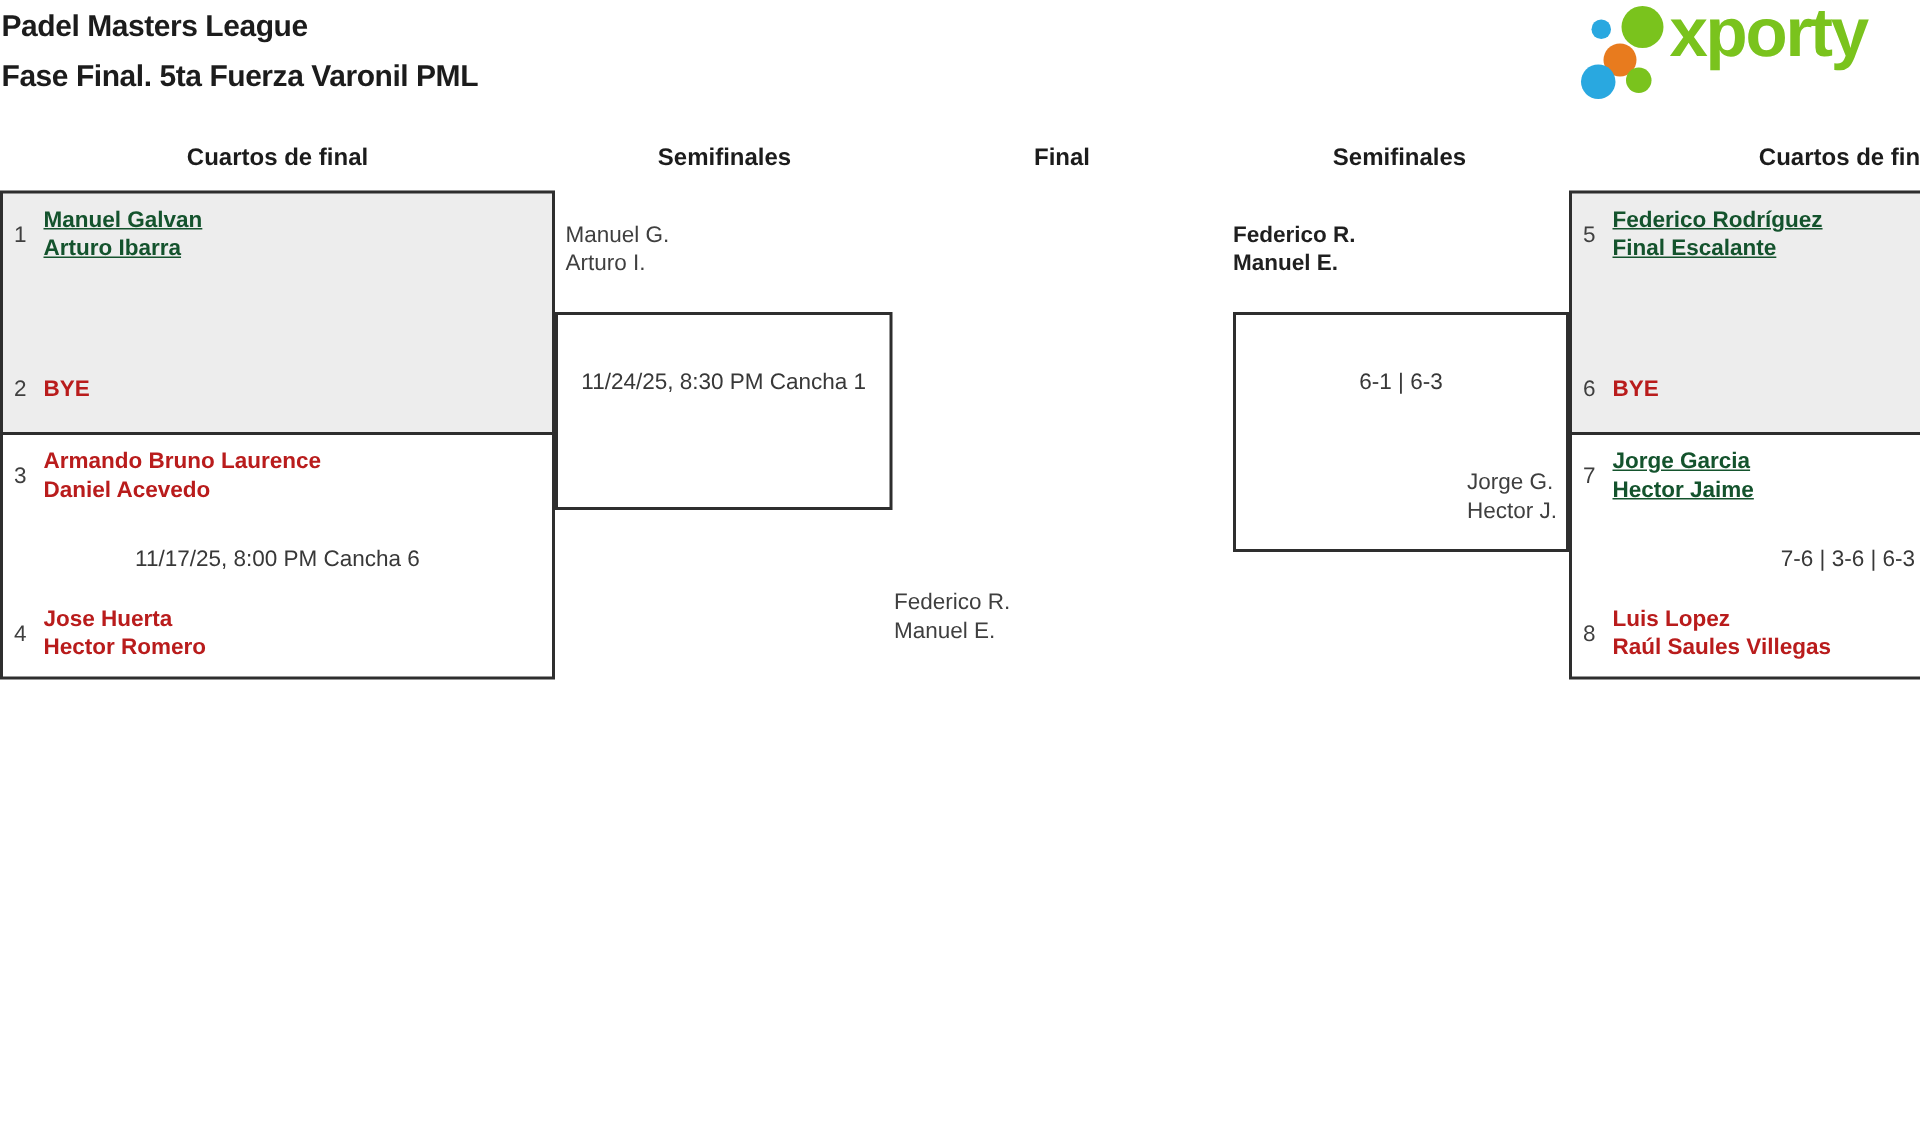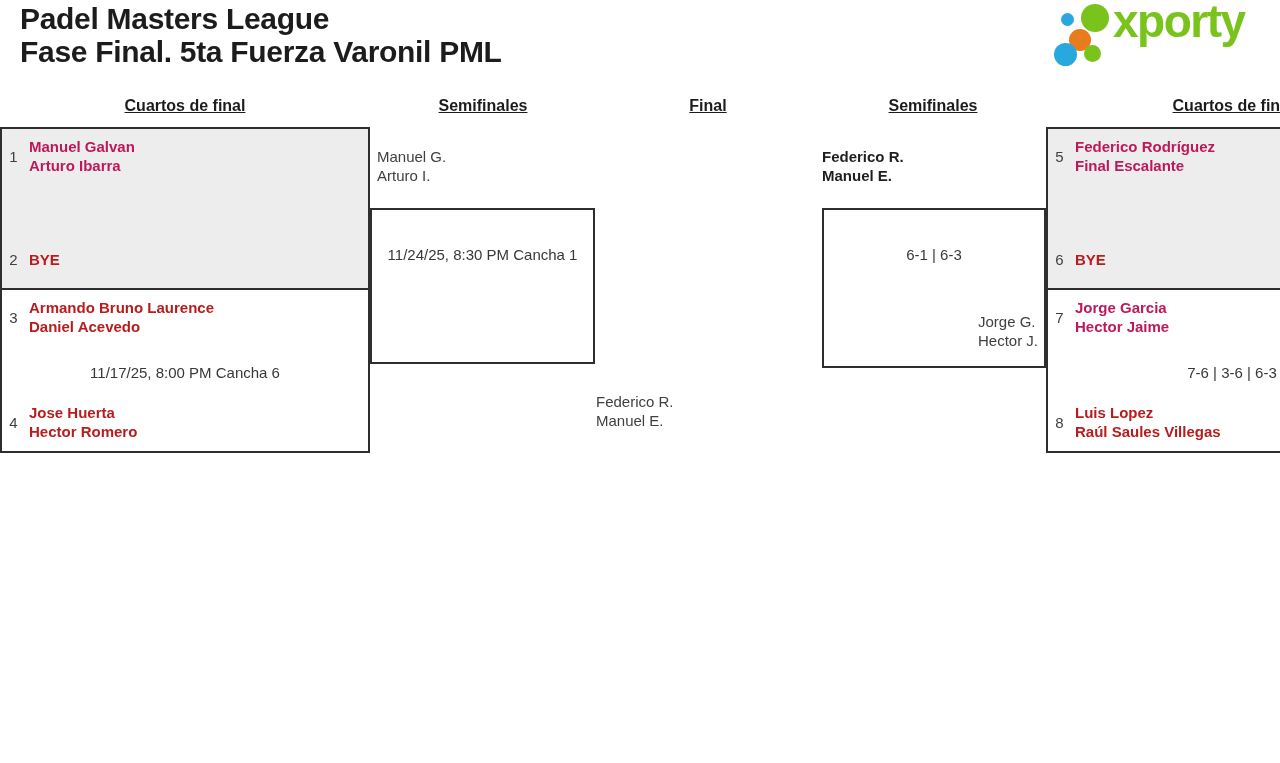--- a/index.html
+++ b/index.html
@@ -9,57 +9,57 @@
     background:#ffffff;
     font-family:"Liberation Sans", sans-serif;
     color:#1f1f1f;
     overflow:hidden;
   }
   .abs { position:absolute; }
 
   
   .page-title {
     left:1px; top:2px;
-    font-size:30px; font-weight:bold; color:#1c1c1c;
-    line-height:33px; letter-spacing:-0.3px;padding-left:19px;
+    font-size:20px; font-weight:bold; color:#1c1c1c;
+    line-height:33px; letter-spacing:-0.3px;
   }
 
   
   .logo { left:1050px; top:0; width:230px; height:72px; }
   .logo .dot { position:absolute; border-radius:50%; }
   .logo .wordmark {
     position:absolute; left:63px; top:-6px;
     font-size:46px; font-weight:bold; letter-spacing:-1.5px;
     color:#7ac31d;
   }
 
   
   .round-header {
     top:97px; width:220px; margin-left:-110px;
-    text-align:center; font-size:16px; font-weight:bold; color:#1c1c1c;text-decoration:underline;
+    text-align:center; font-size:16px; font-weight:bold; color:#1c1c1c;
   }
 
   
   .match-box {
     position:absolute;
     border:2px solid #2e2e2e;
     background:#ffffff;
   }
   .match-box.shaded { background:#ededed; }
 
   .teamrow {
     position:absolute; left:7px; right:6px;
     display:flex; align-items:center; gap:11px;
   }
   .teamrow .seed {
     font-size:15px; color:#3f3f3f; min-width:9px; text-align:center;
     flex:0 0 auto;
   }
   .names { font-size:15px; line-height:19px; color:#b91c1c;font-weight:bold; }
-  .names.winner { font-weight:bold; color:#be185d; }
+  .names.winner { font-weight:bold; color:#14532d;text-decoration:underline; }
 
   .info-line {
     position:absolute; left:0; right:0;
     text-align:center; font-size:15px; line-height:19px; color:#383838;
   }
 
   
   .slot { font-size:15px; line-height:19px; color:#3f3f3f; }
   .slot.winner { font-weight:bold; color:#1f1f1f; }
   .slot.right-align { }
@@ -116,21 +116,21 @@
       <div>Jose Huerta</div>
       <div>Hector Romero</div>
     </div>
   </div>
 </div>
 
 <div class="abs slot" style="left:377px; top:147px;">
   <div>Manuel G.</div>
   <div>Arturo I.</div>
 </div>
-<div class="match-box" style="left:370px; top:208px; width:225px; height:156px;">
+<div class="match-box" style="left:370px; top:208px; width:225px; height:132px;">
   <div class="info-line" style="top:35px;">11/24/25, 8:30 PM Cancha 1</div>
 </div>
 
 <div class="abs slot right-align" style="left:596px; top:392px; width:216px;">
   <div>Federico R.</div>
   <div>Manuel E.</div>
 </div>
 
 <div class="abs slot winner right-align" style="left:822px; top:147px; width:216px;">
   <div>Federico R.</div>

